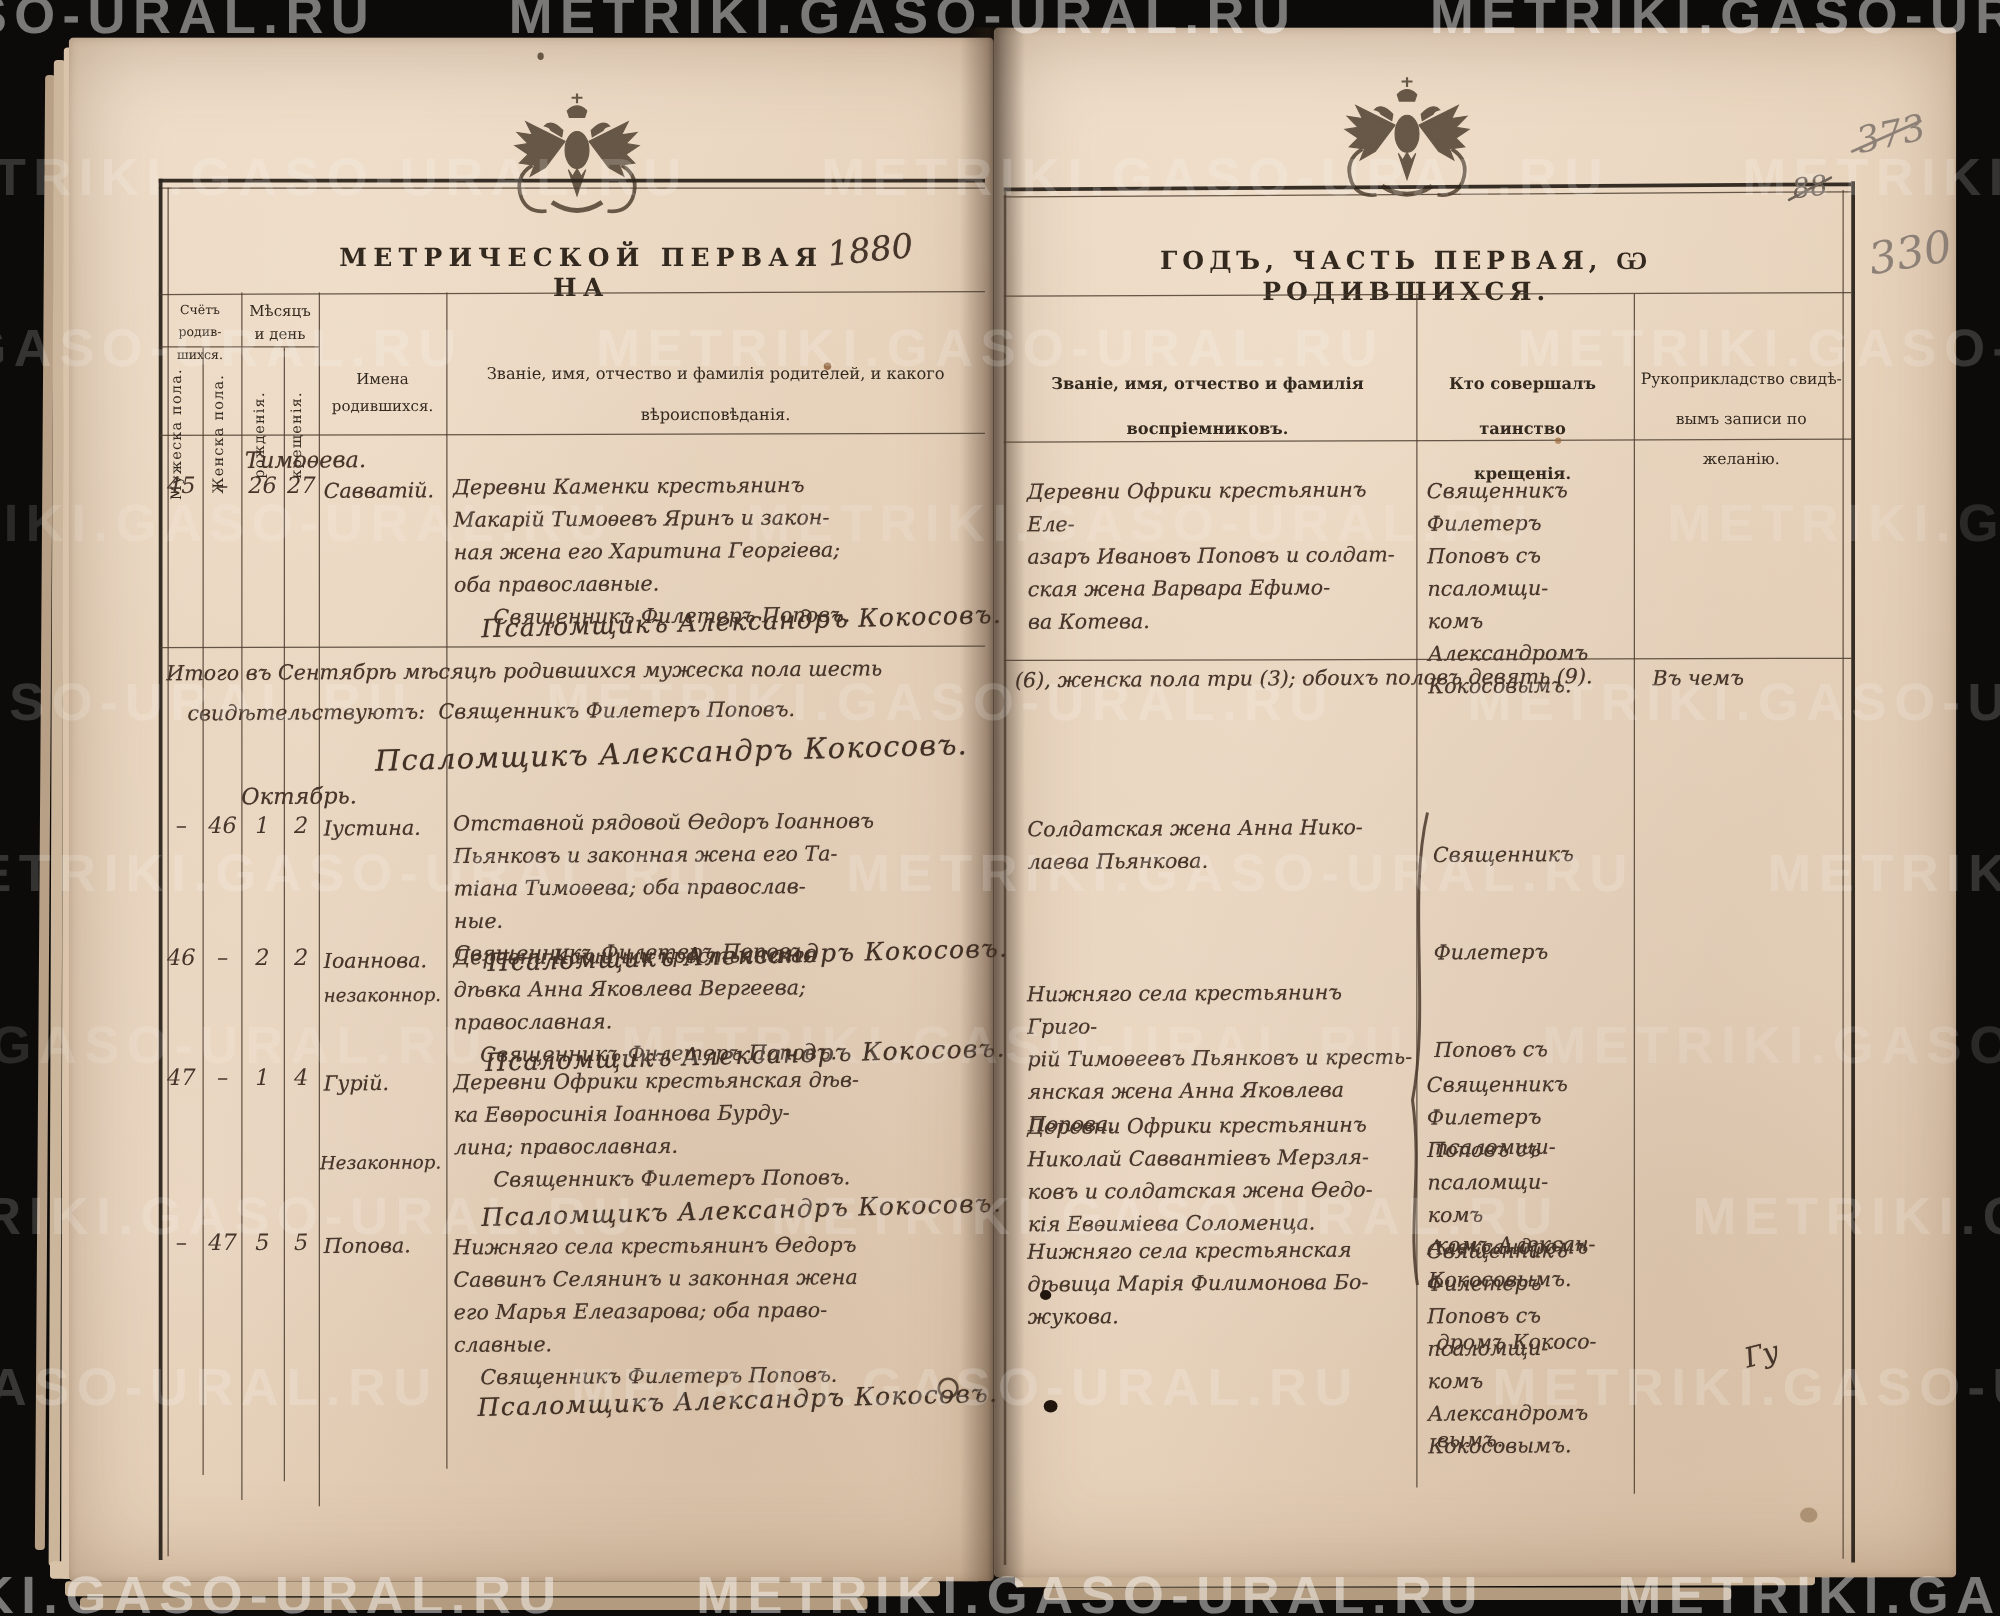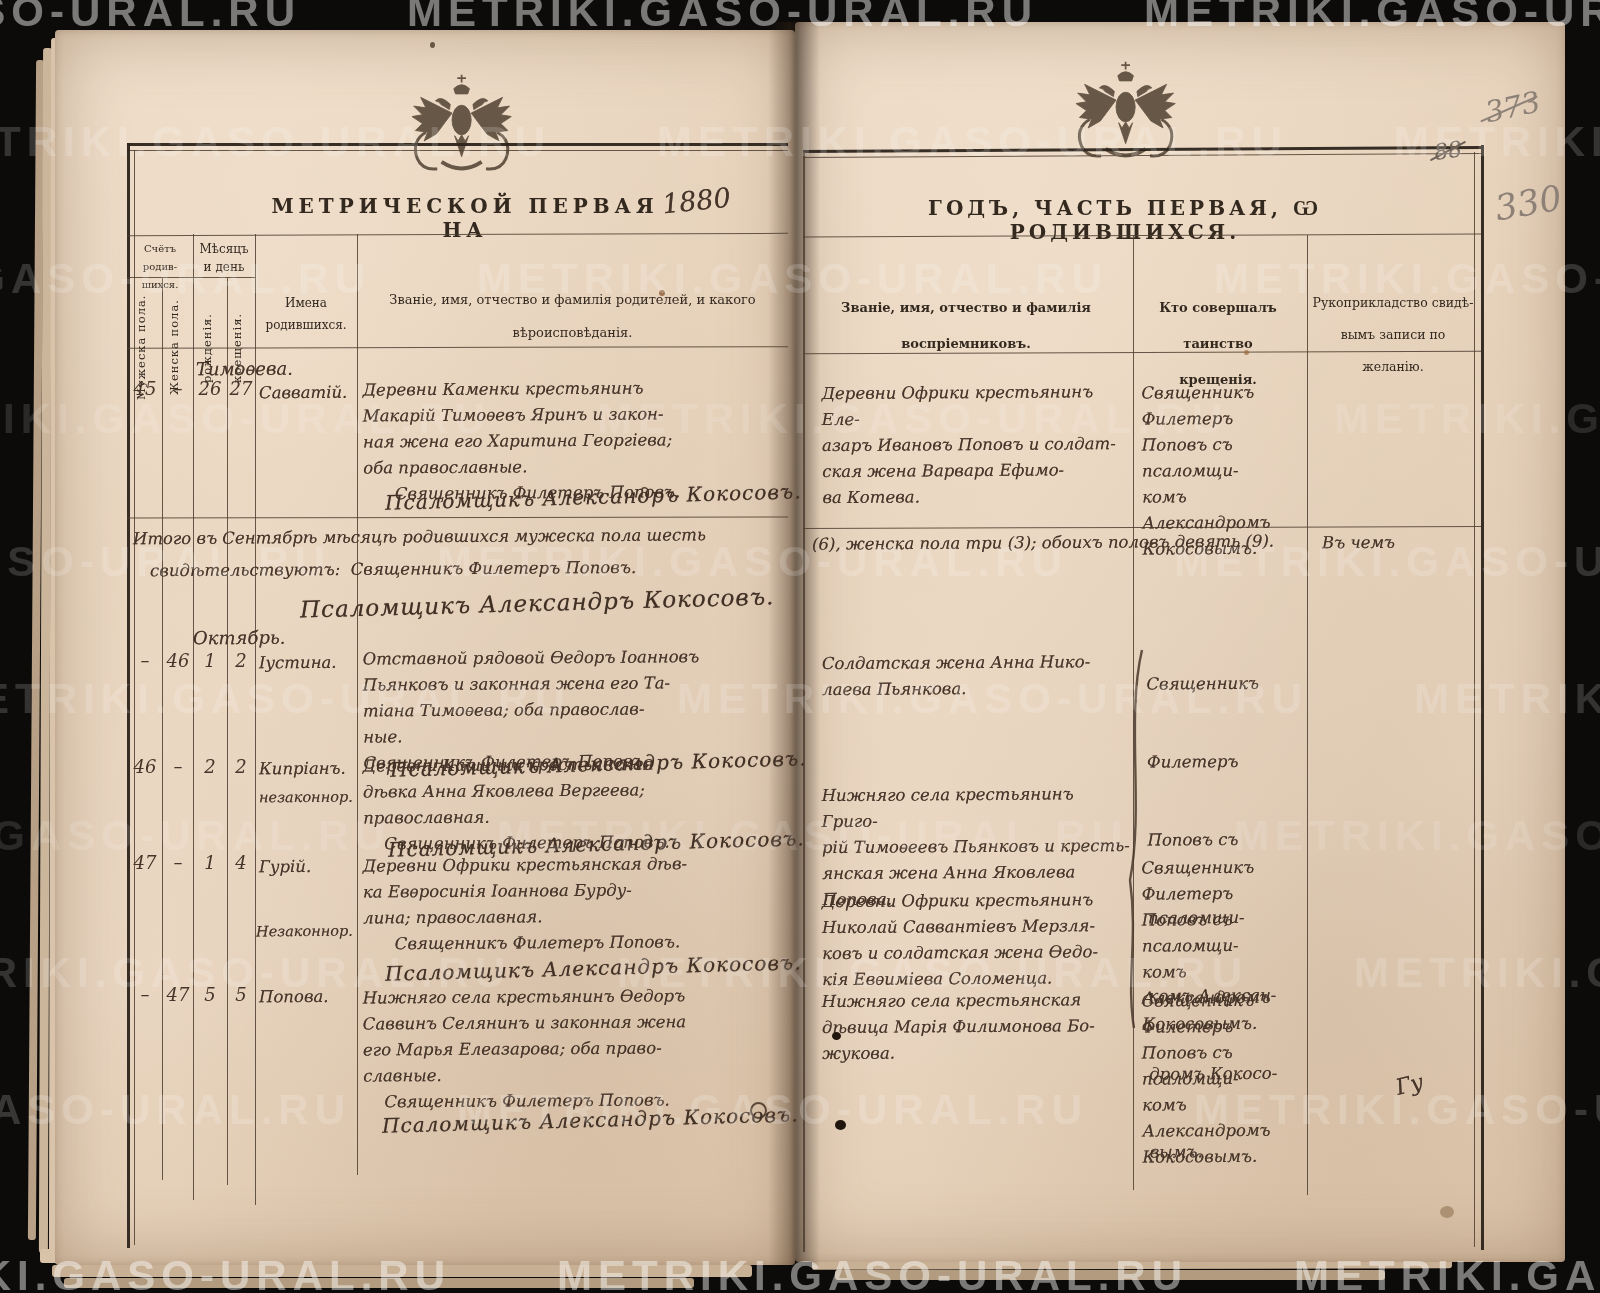--- a/index.html
+++ b/index.html
@@ -202,21 +202,21 @@
 дромъ Кокосо-
 вымъ.</div>
 <svg class="abs" style="left:1122px;top:648px;" width="26" height="382" viewBox="0 0 26 382">
   <path d="M20,2 C4,70 22,160 8,232 C16,292 4,332 12,380" stroke="#4a382b" stroke-width="2.4" fill="none" opacity=".85"></path>
 </svg>
 
 <div class="num" style="left:130px;top:756px;width:30px;">46</div>
 <div class="num" style="left:164px;top:756px;width:28px;">–</div>
 <div class="num" style="left:196px;top:756px;width:28px;">2</div>
 <div class="num" style="left:228px;top:756px;width:26px;">2</div>
-<div class="hw" style="left:259px;top:756px;width:96px;">Кипріанъ.</div>
+<div class="hw" style="left:259px;top:756px;width:96px;">Іоаннова.</div>
 <div class="hw" style="left:259px;top:784px;width:100px;font-size:14.5px;">незаконнор.</div>
 <div class="hw" style="left:363px;top:752px;width:425px;">Деревни Кашинки крестьянская
 дѣвка Анна Яковлева Вергеева;
 православная.
     Священникъ Филетеръ Поповъ.</div>
 <div class="sig" style="left:388px;top:832px;">Псаломщикъ Александръ Кокосовъ.</div>
 <div class="hw" style="left:822px;top:782px;width:312px;">Нижняго села крестьянинъ Григо-
 рій Тимоѳеевъ Пьянковъ и кресть-
 янская жена Анна Яковлева
 Попова.</div>

